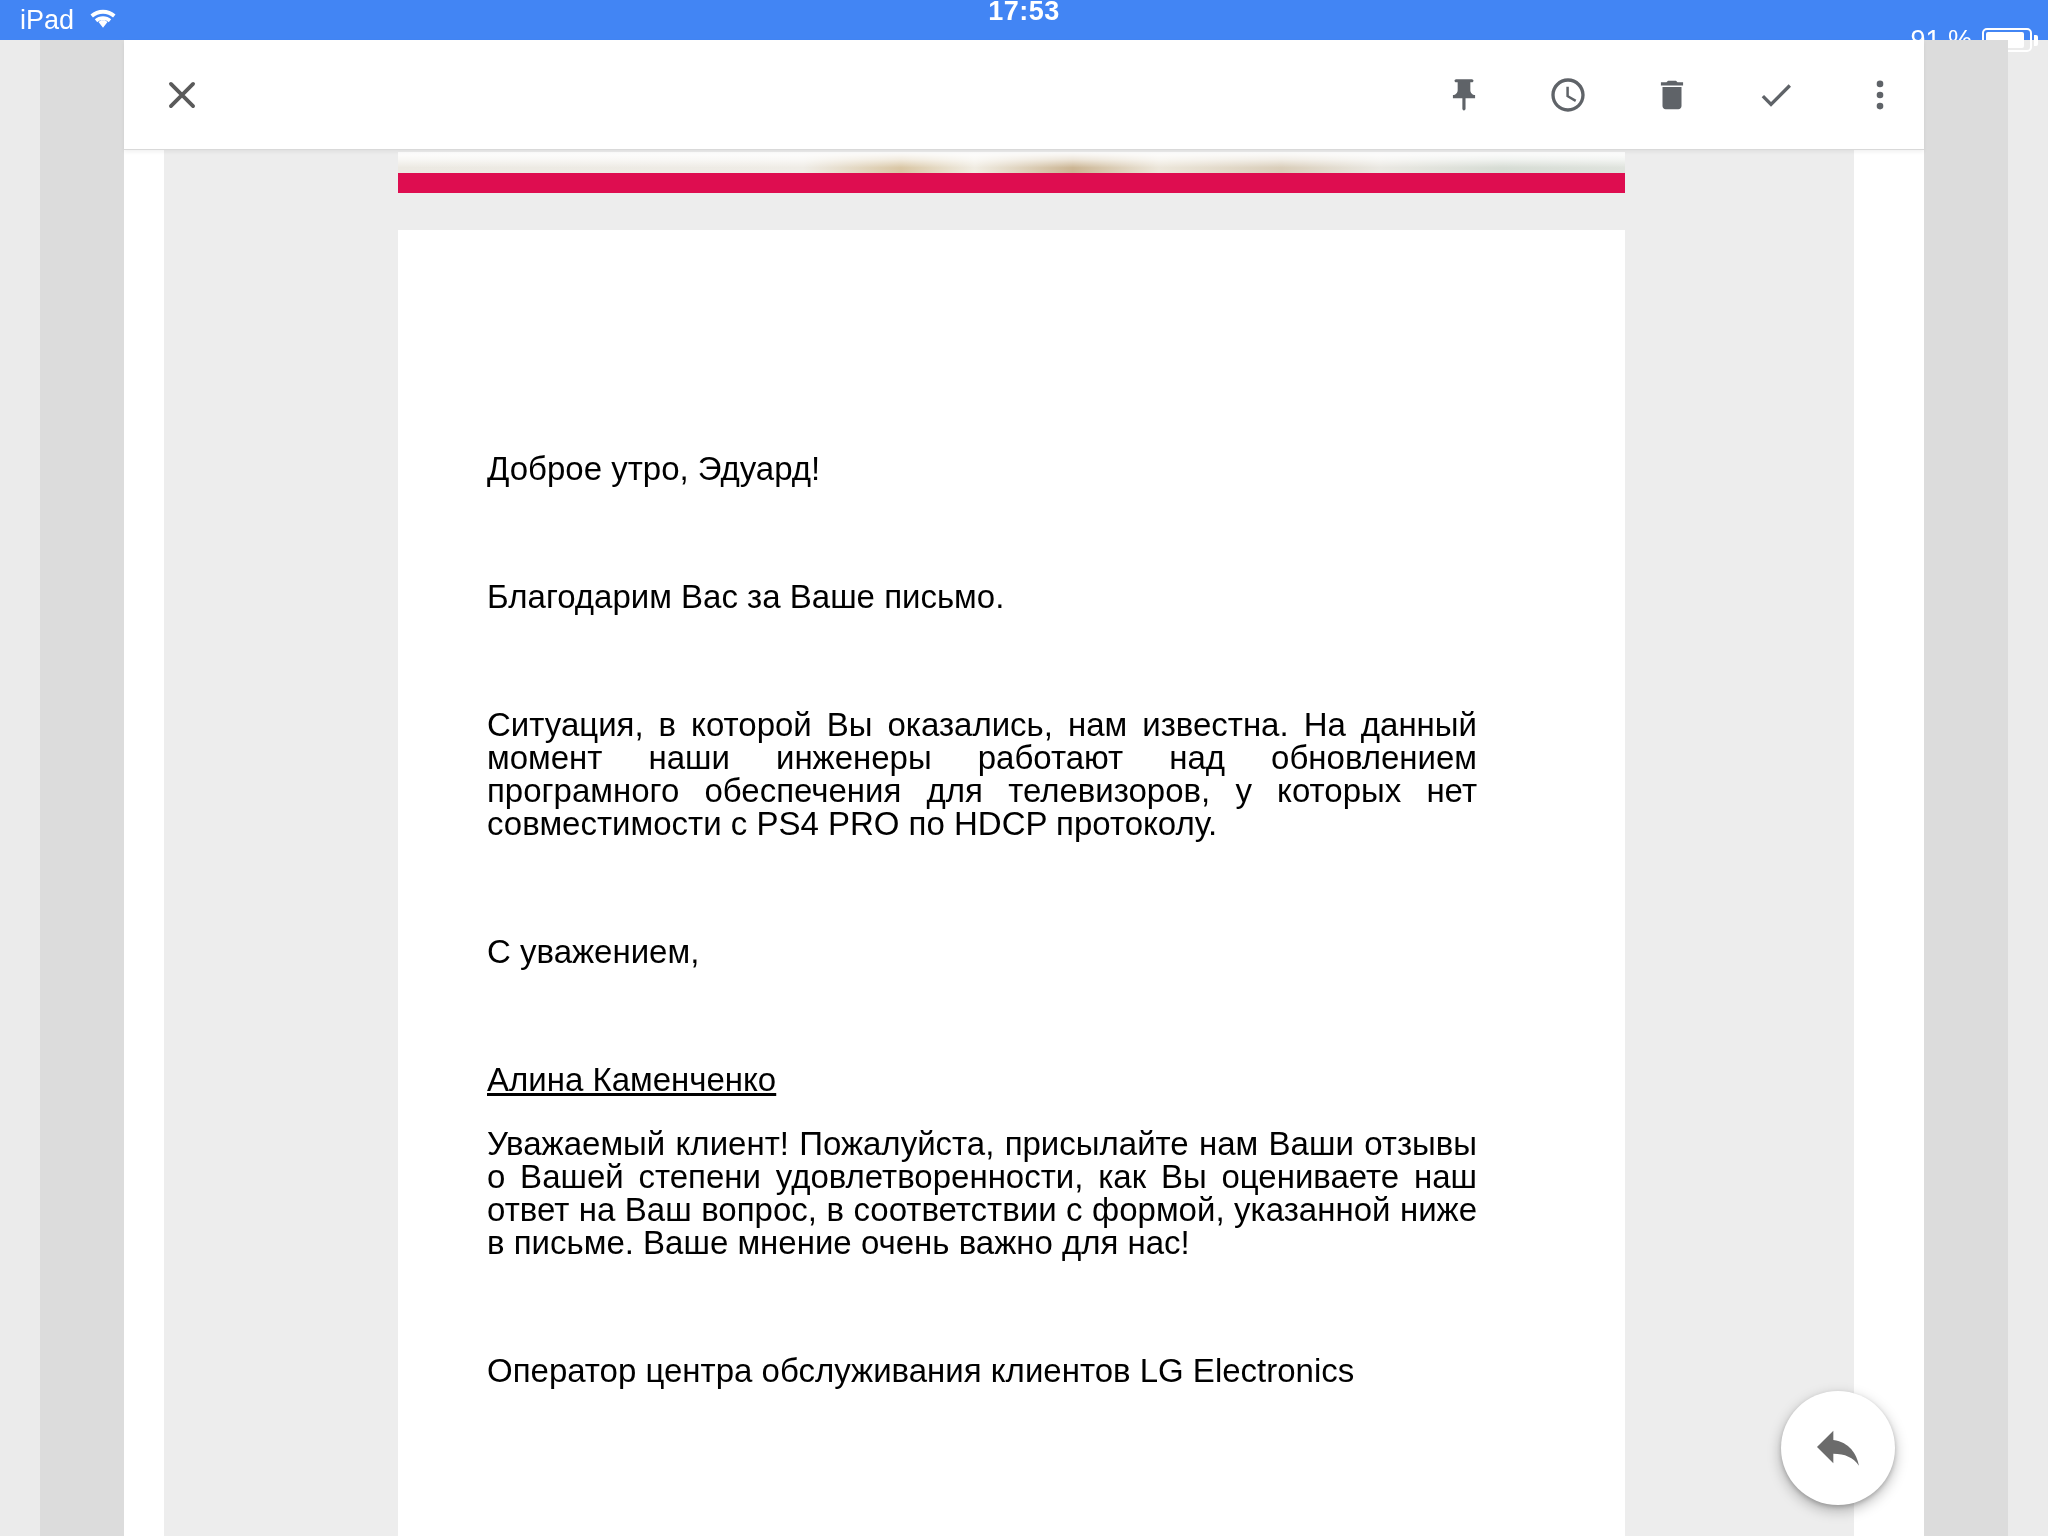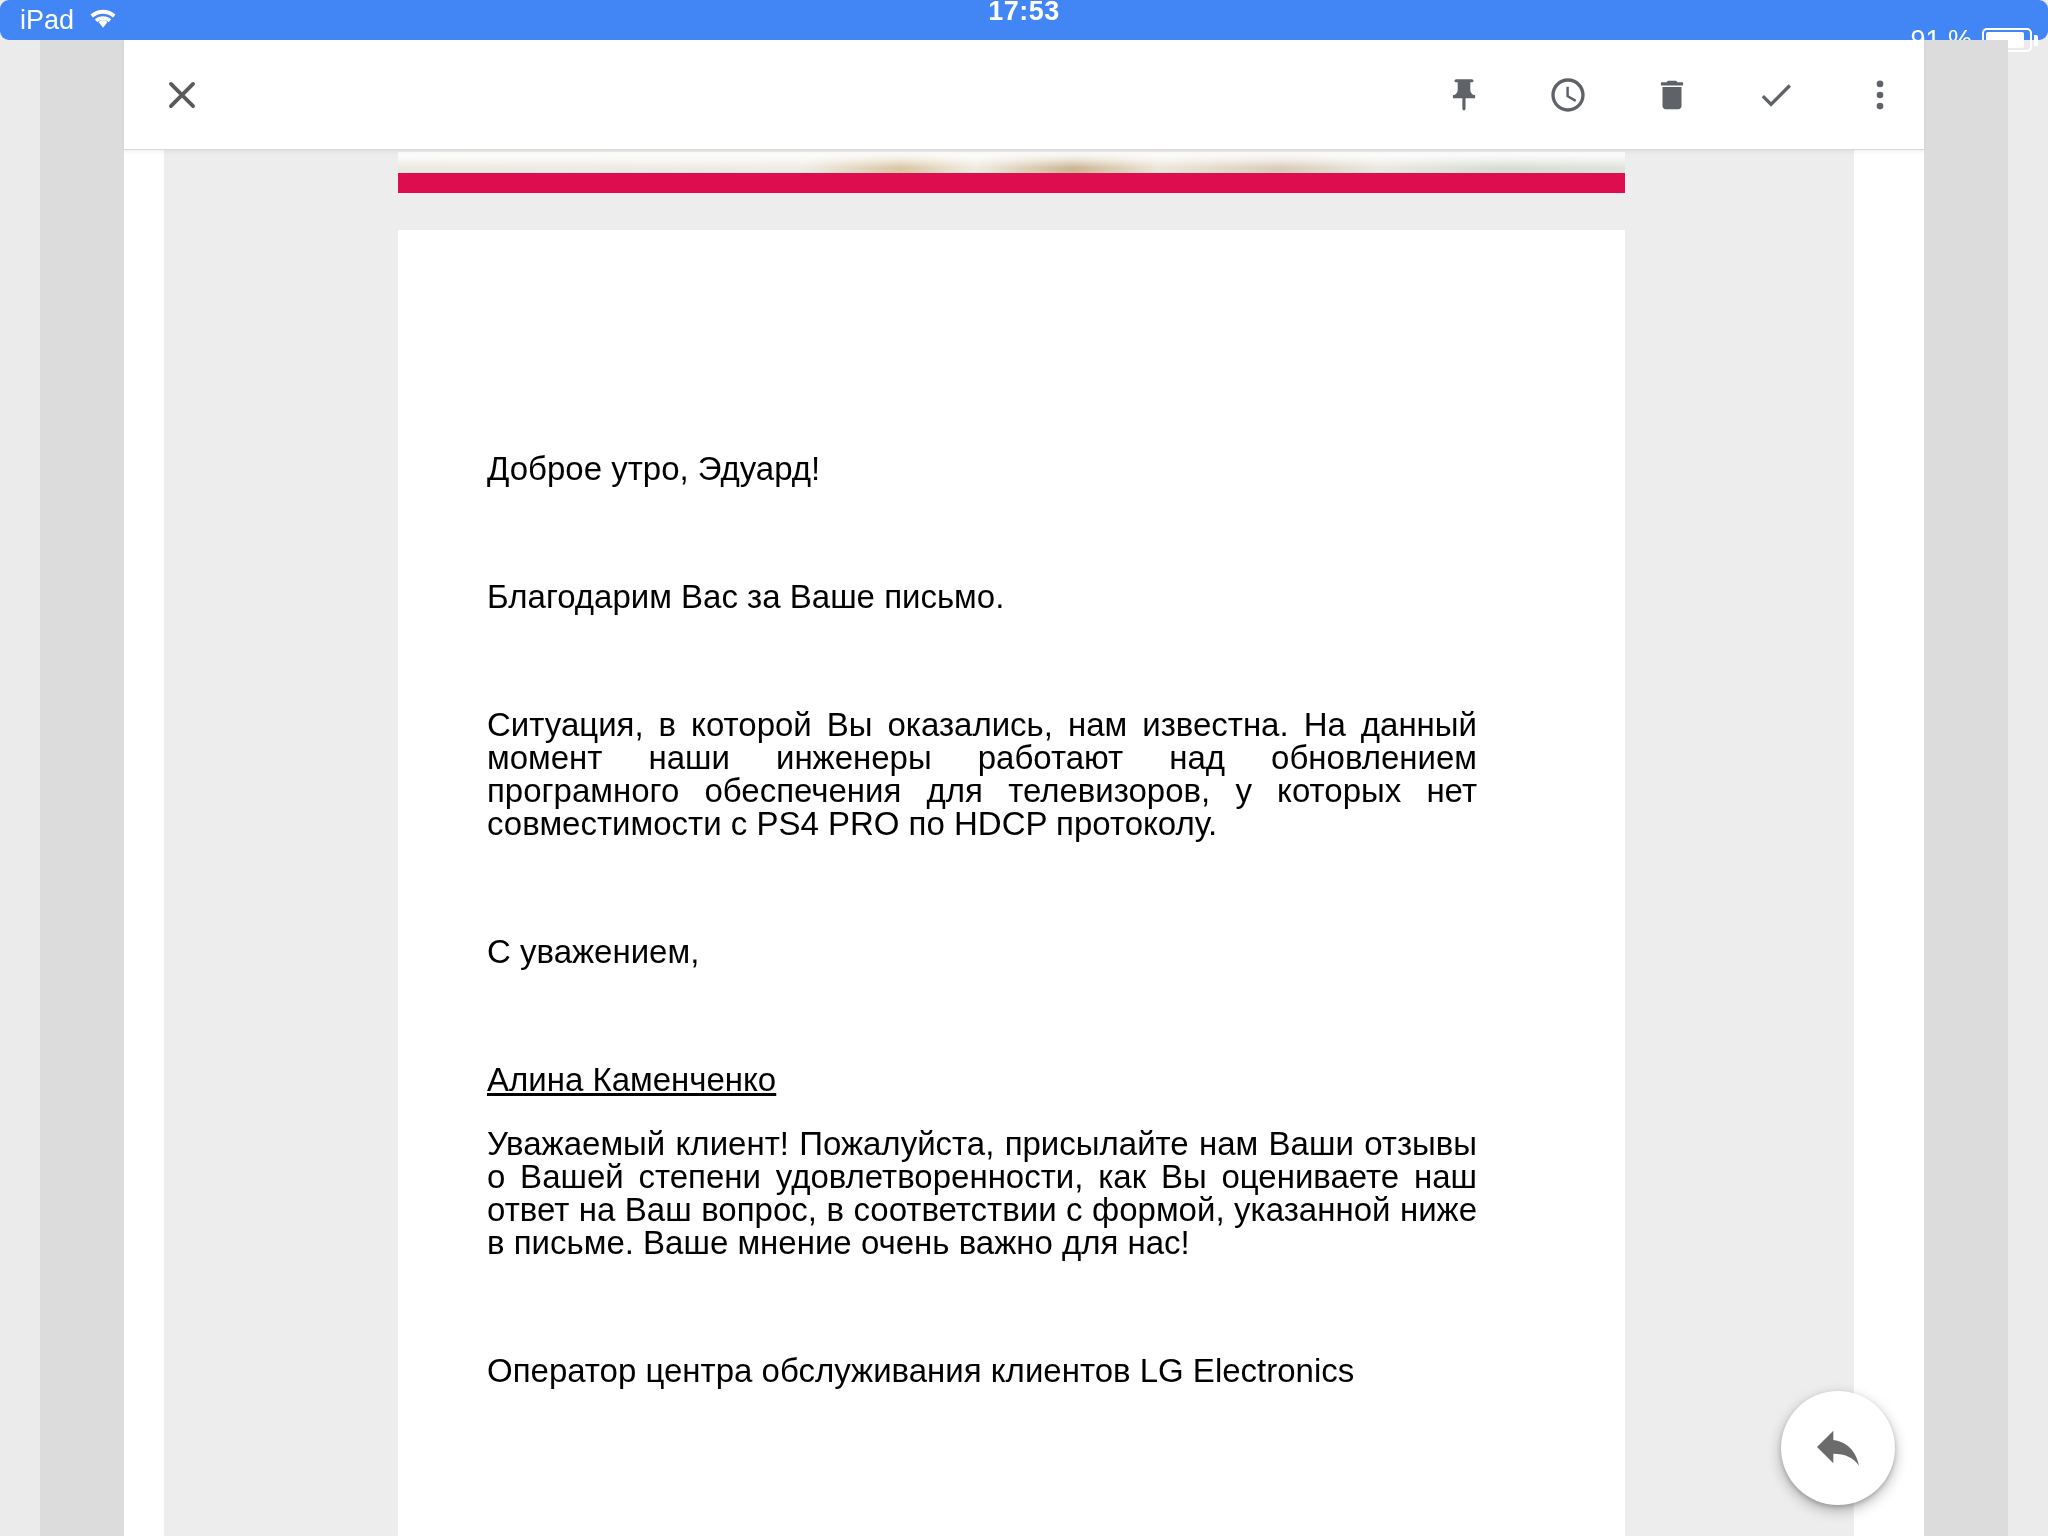--- a/index.html
+++ b/index.html
@@ -8,21 +8,20 @@
     background:#EBEBEB;
     font-family:"Liberation Sans","DejaVu Sans",sans-serif;
     -webkit-font-smoothing:antialiased;
   }
   
   .status-bar{
     position:absolute;left:0;top:0;width:2048px;height:40px;
     background:var(--status-blue,#4285F4);
     color:#fff;display:flex;align-items:center;
     font-size:27px;
-    border-radius:9px;
   }
   .sb-left{position:absolute;left:20px;top:0;height:40px;display:flex;align-items:center;gap:14px;}
   .sb-time{position:absolute;left:50%;top:0;transform:translateX(-50%);height:23px;
     display:flex;align-items:center;font-weight:bold;letter-spacing:.5px;}
   .sb-right{position:absolute;right:10px;top:8px;height:40px;display:flex;align-items:center;gap:10px;margin-top:12px;}
   .battery{position:relative;width:50px;height:24px;border:2px solid #fff;border-radius:5px;
     display:flex;align-items:center;padding:2px;box-sizing:border-box;}
   .battery-fill{height:100%;background:#fff;border-radius:2px;}
   .battery-nub{width:4px;height:11px;background:#fff;border-radius:0 2px 2px 0;margin-left:2px;}
   

